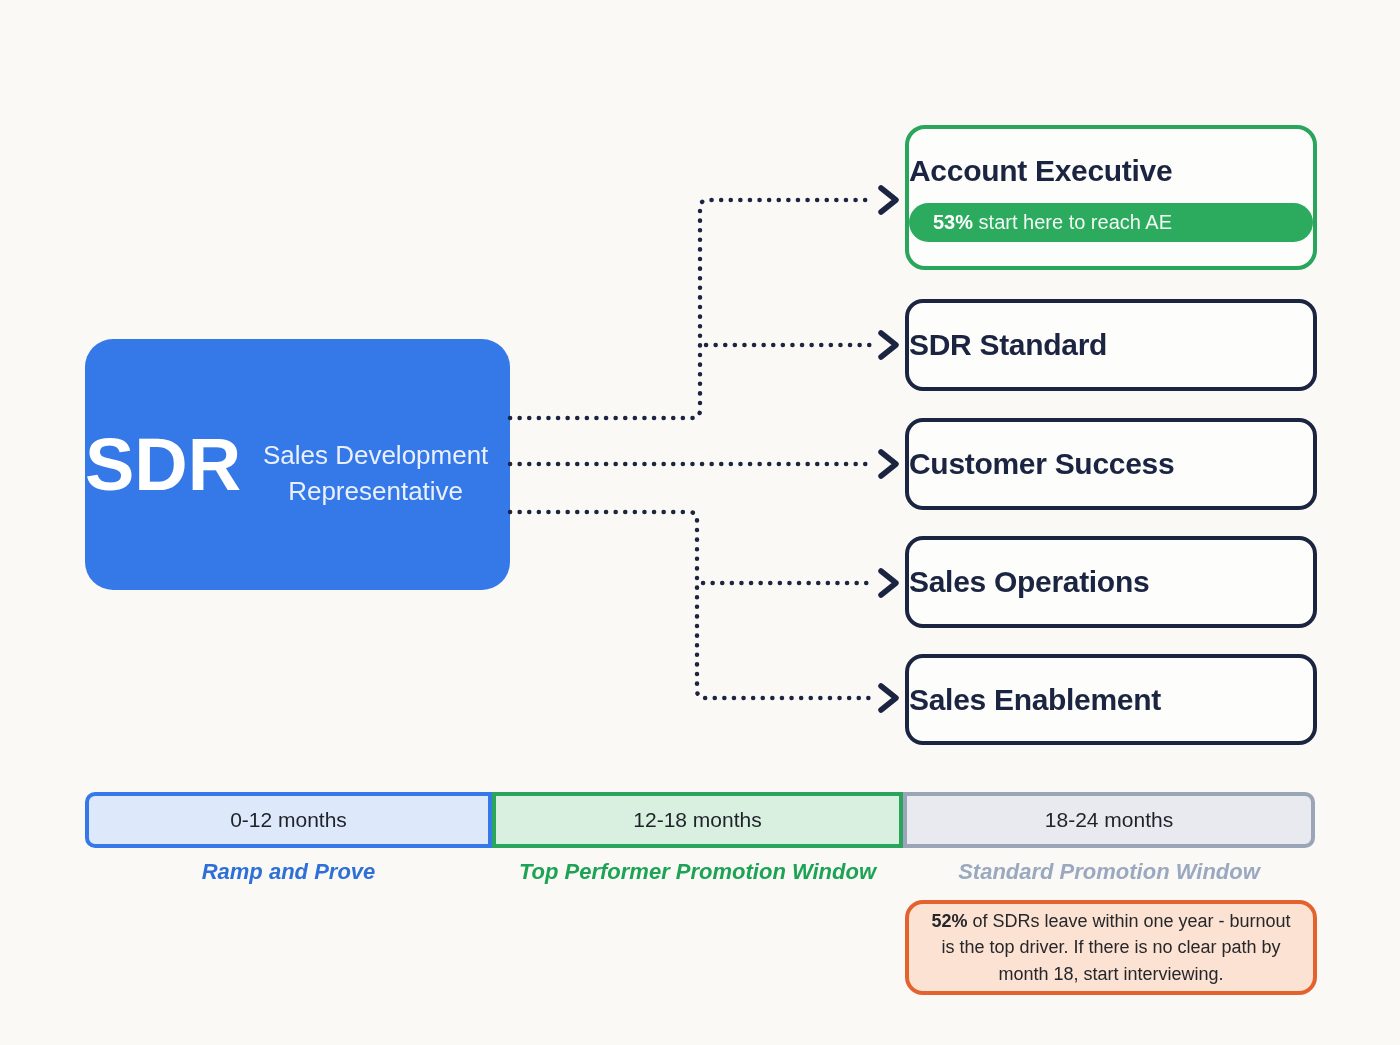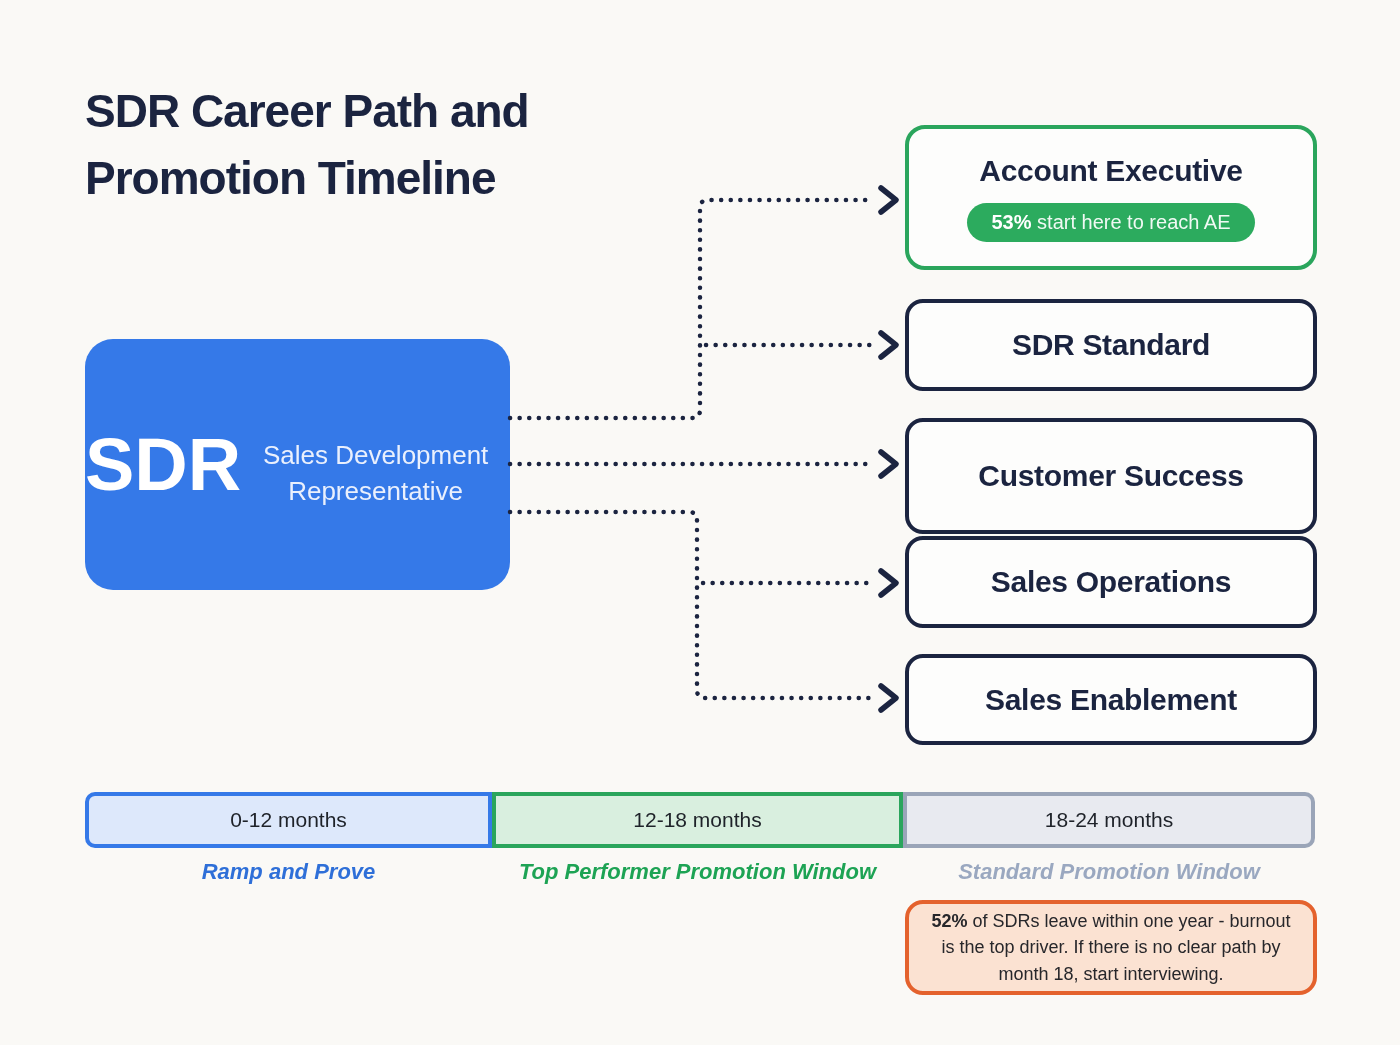--- a/index.html
+++ b/index.html
@@ -38,21 +38,21 @@
   .chev {
     stroke:var(--navy,#1b2440); stroke-width:5.5; fill:none;
     stroke-linecap:round; stroke-linejoin:round;
   }
 
   
   .dest {
     position:absolute; left:905px; width:412px;
     background:var(--card-bg,#fdfdfc);
     border:4px solid var(--navy,#1b2440); border-radius:18px;
-    display:flex; flex-direction:column; align-items:center; justify-content:center;
+    display:flex; flex-direction:column; justify-content:center;
   }
   .dest-label { font-size:30px; font-weight:800; color:var(--navy,#1b2440); letter-spacing:-0.3px; }
   .dest.ae { border-color:var(--green,#2aa55c); border-radius:20px; gap:15px; }
   .badge {
     background:var(--badge-green,#2cab5e); border-radius:20px;
     padding:8px 24px; font-size:20px; color:rgba(255,255,255,0.93);
     white-space:nowrap;
   }
   .badge-stat { font-weight:800; color:#ffffff; }
 
@@ -80,21 +80,20 @@
     padding:4px 16px; text-align:center;
     font-size:18px; line-height:1.47; color:#27272b;
   }
   .note-stat { font-weight:800; }
 </style>
 </head>
 <body>
 
 <div class="canvas">
 
-  <h1 class="page-title">SDR Career Path and Promotion Timeline</h1>
 
   <div class="sdr-card">
     <div class="sdr-abbr">SDR</div>
     <div class="sdr-full">Sales Development Representative</div>
   </div>
 
   <svg class="arrows" width="1400" height="1045" viewBox="0 0 1400 1045">
 
     <path class="dot-line" d="M510 418 H692 Q700 418 700 410 V208 Q700 200 708 200 H870"></path>
     <path class="dot-line" d="M706 345 H870"></path>
@@ -113,21 +112,21 @@
 
   <div class="dest ae" style="top:125px; height:145px;">
     <div class="dest-label">Account Executive</div>
     <div class="badge"><span class="badge-stat">53%</span><span> start here to reach AE</span></div>
   </div>
 
   <div class="dest" style="top:299px; height:92px;">
     <div class="dest-label">SDR Standard</div>
   </div>
 
-  <div class="dest" style="top:418px; height:116px;">
+  <div class="dest" style="top:418px; height:92px;">
     <div class="dest-label">Customer Success</div>
   </div>
 
   <div class="dest" style="top:536px; height:92px;">
     <div class="dest-label">Sales Operations</div>
   </div>
 
   <div class="dest" style="top:654px; height:91px;">
     <div class="dest-label">Sales Enablement</div>
   </div>

